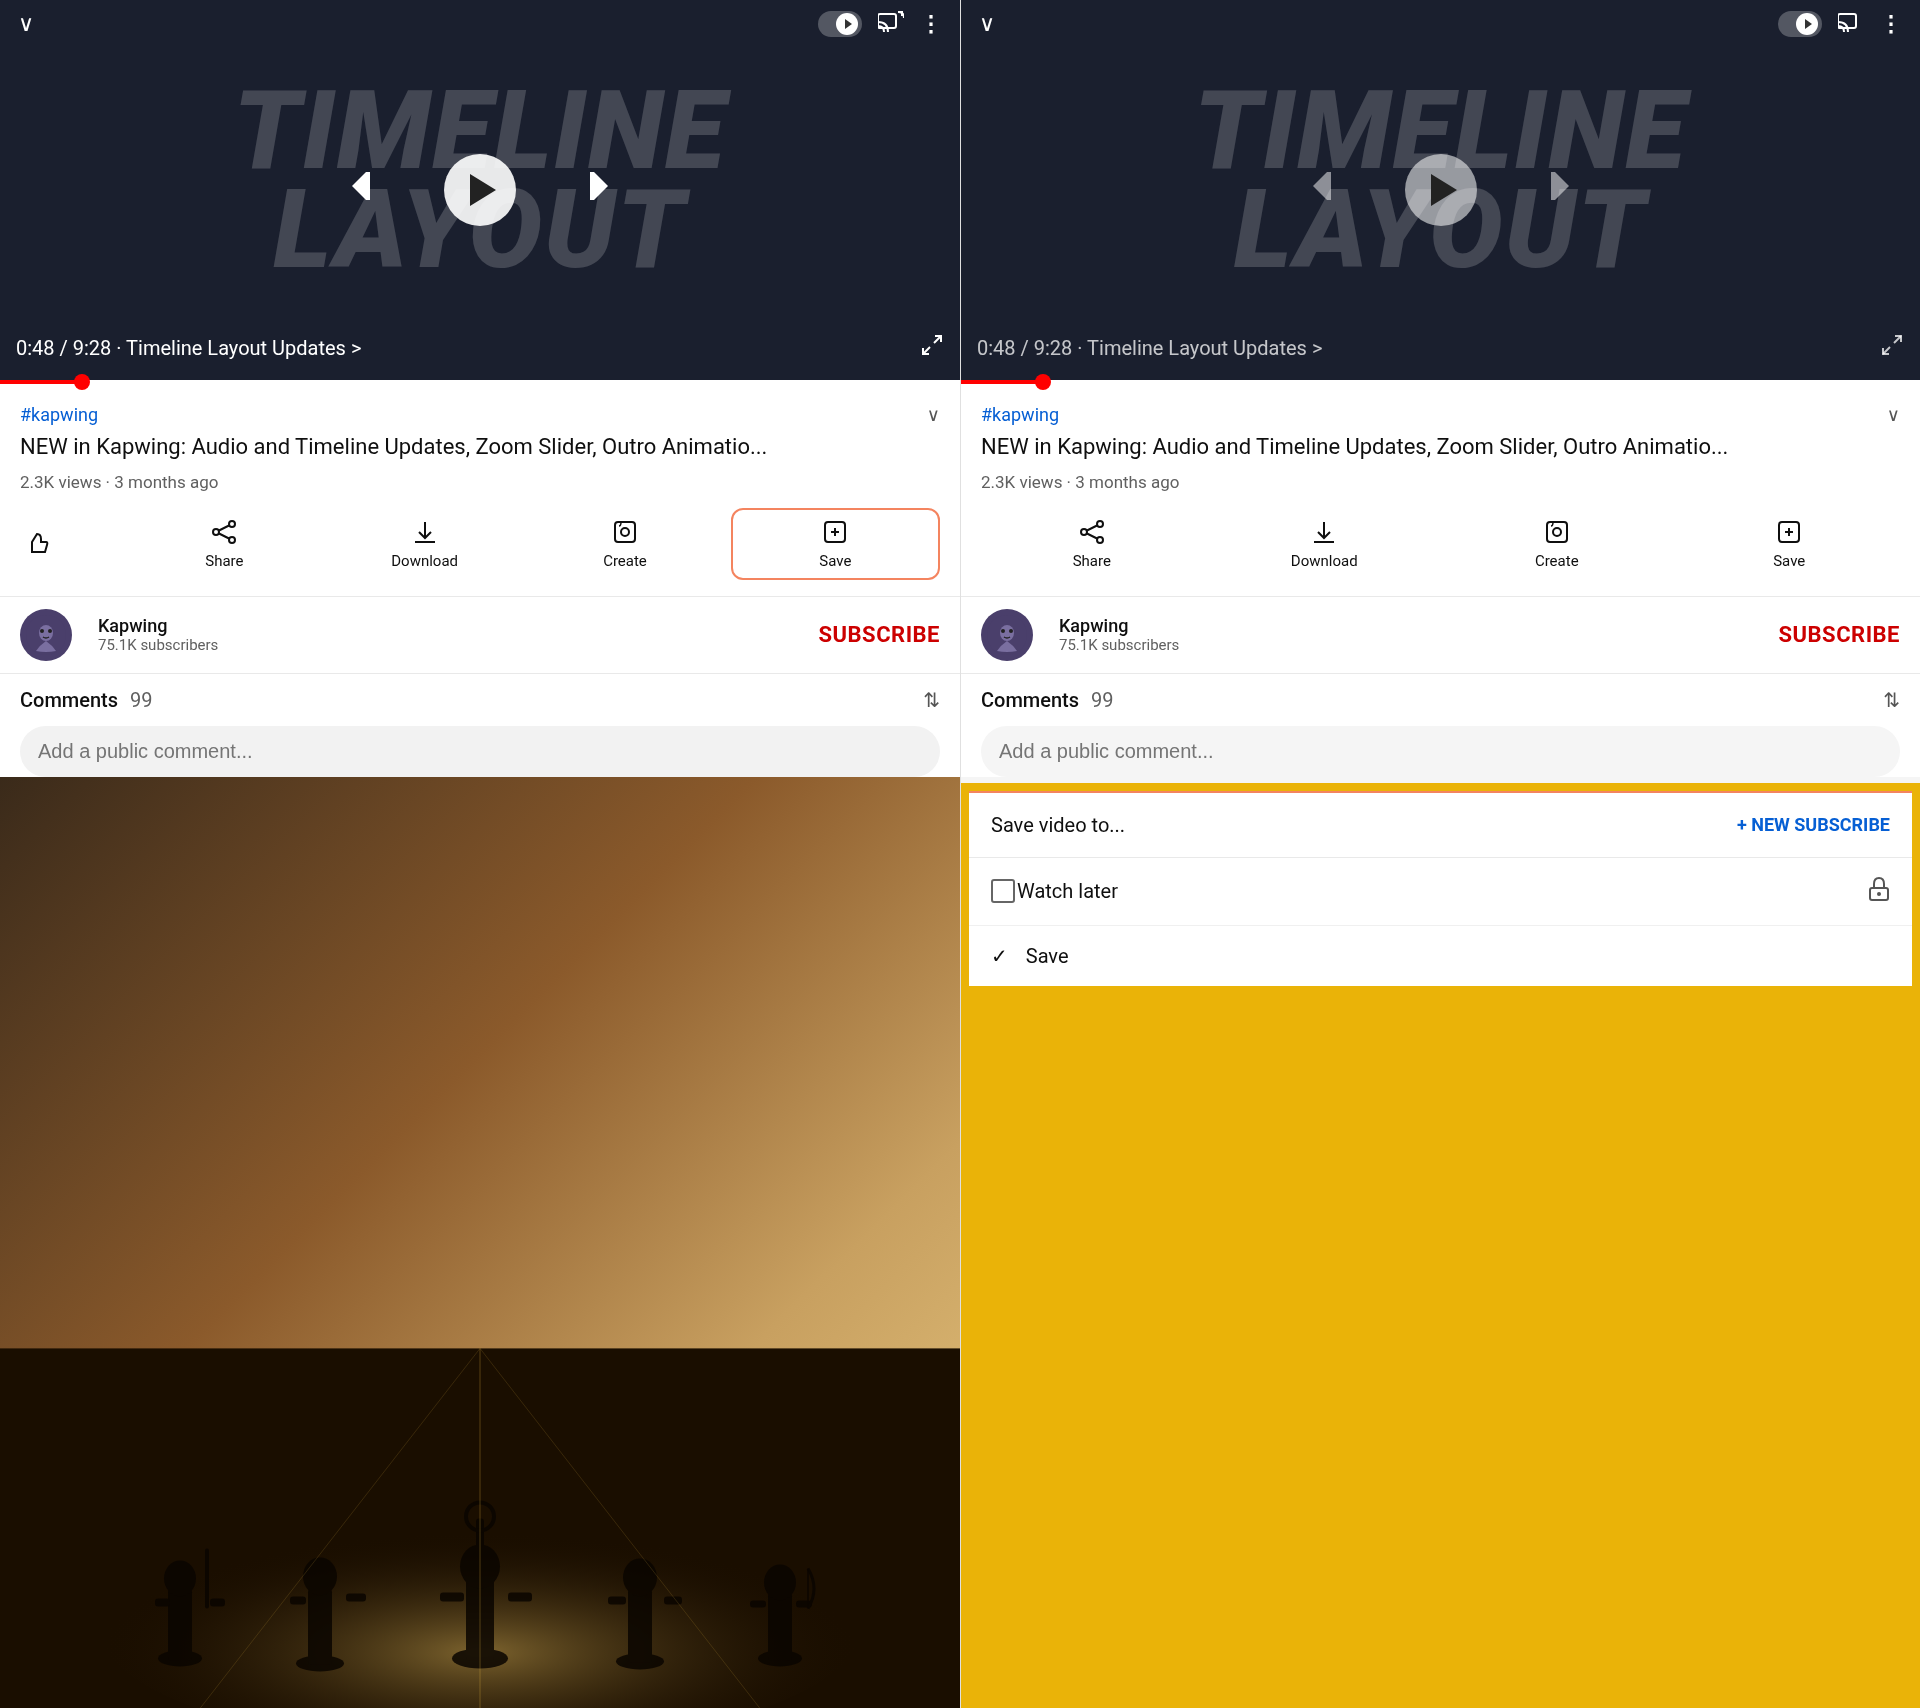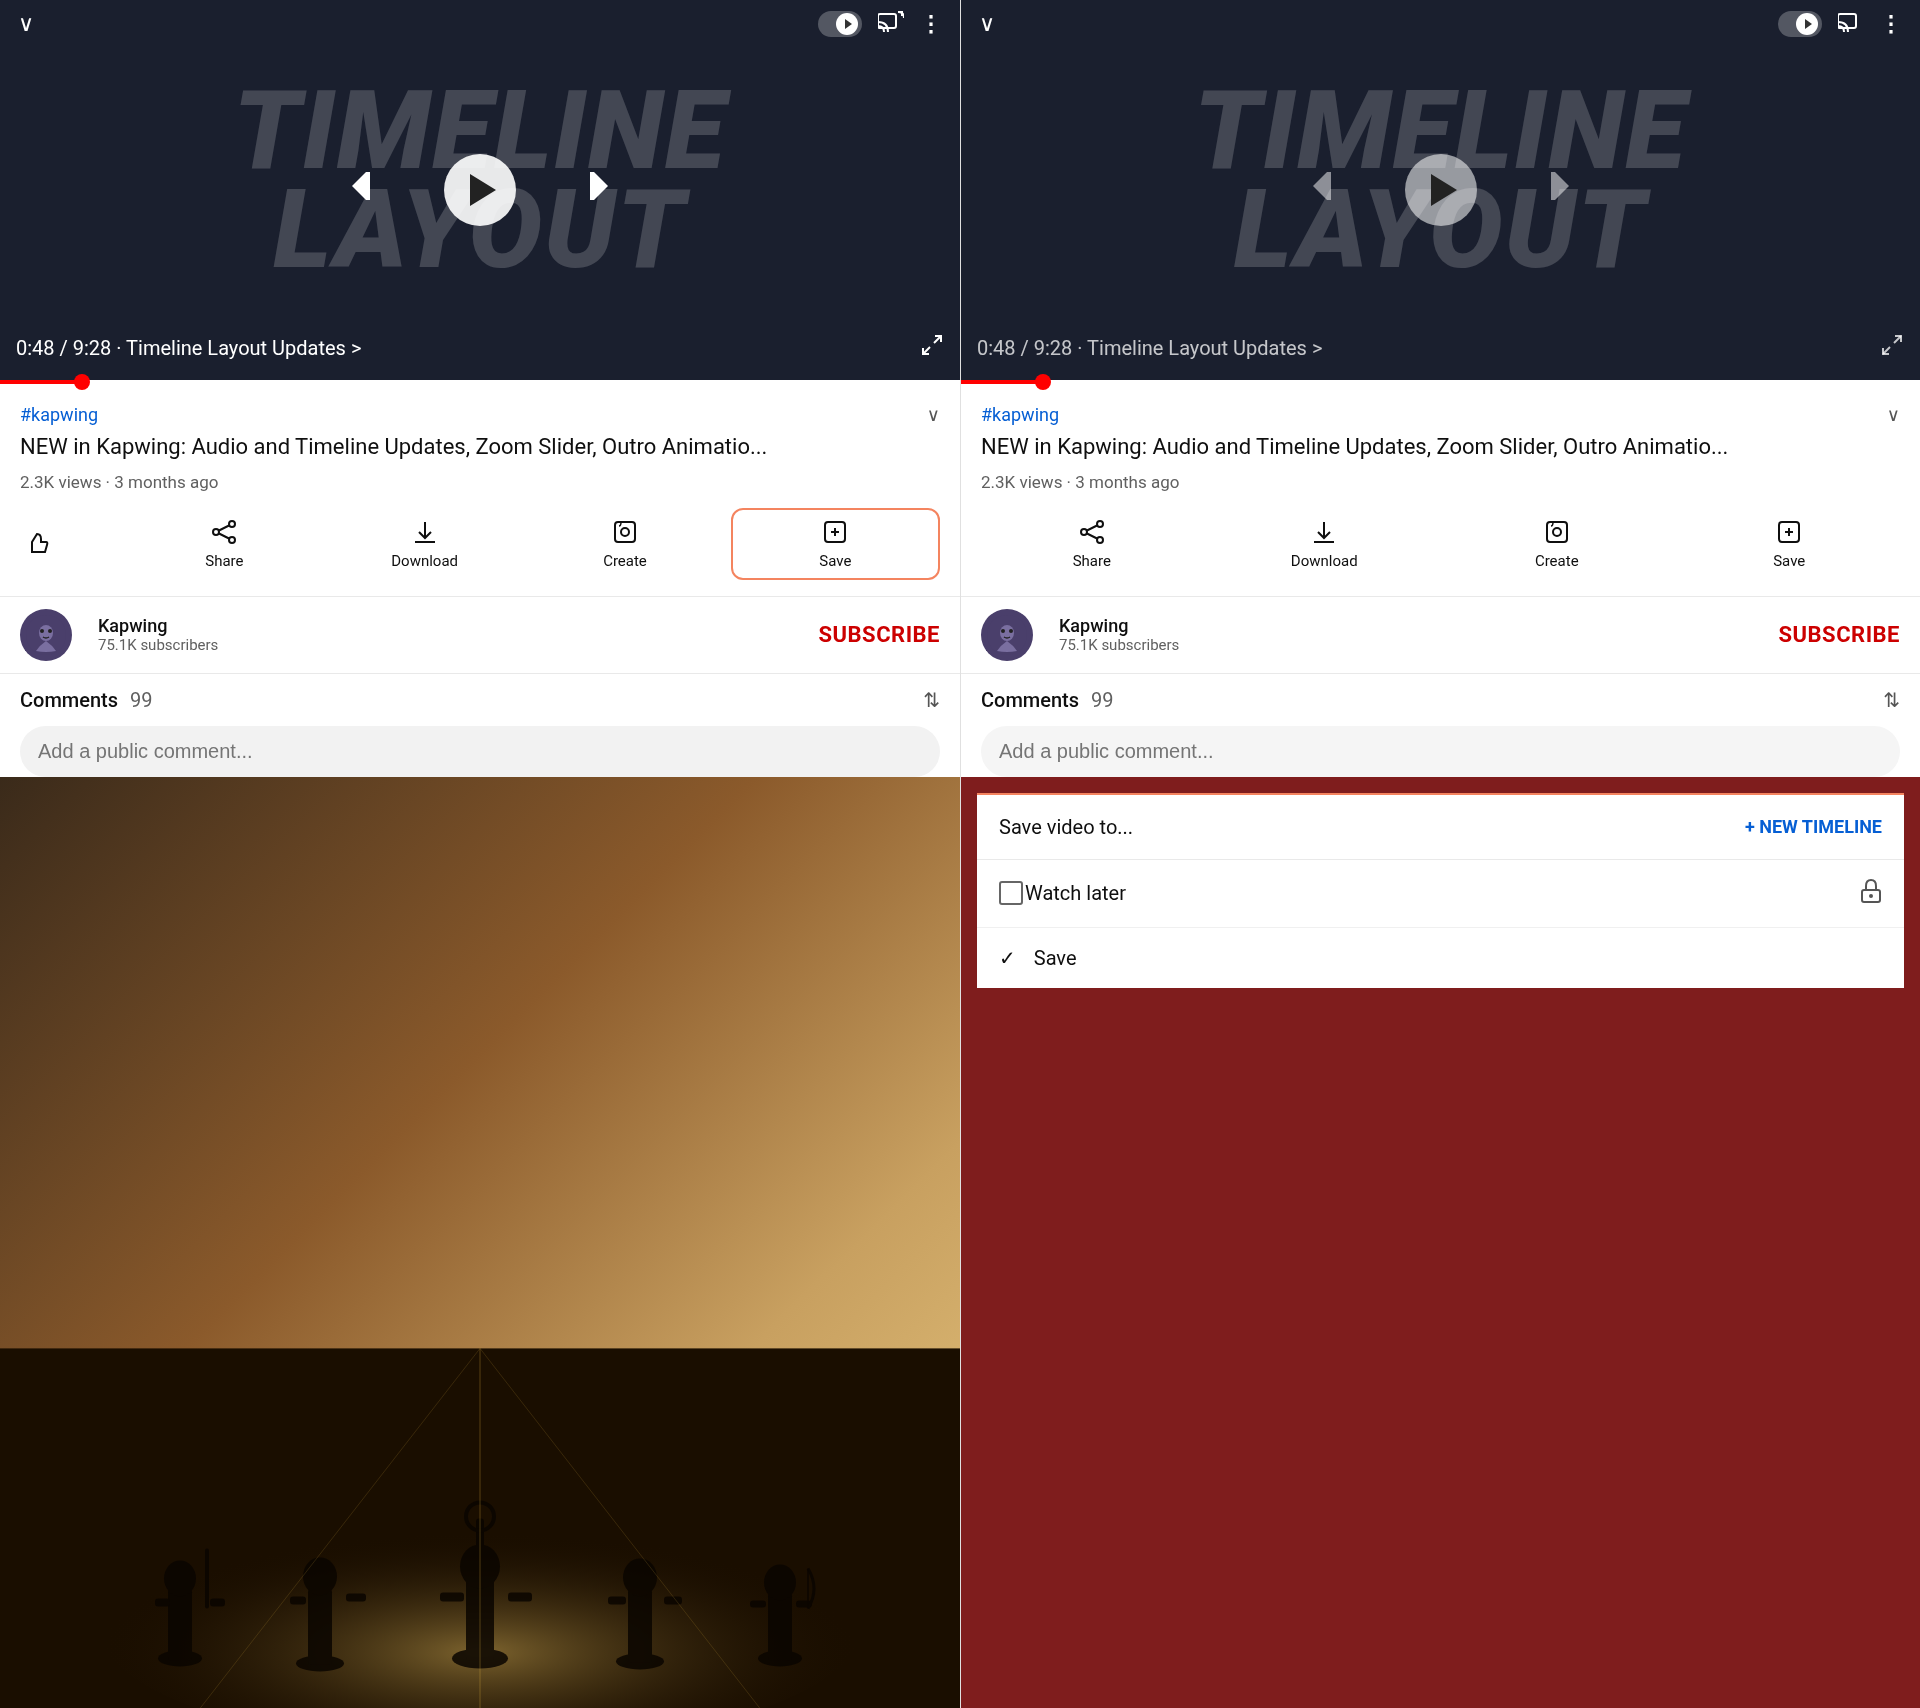--- a/index.html
+++ b/index.html
@@ -794,25 +794,25 @@
       <div class="comments-header">
         <div class="comments-title-row">
           <span class="comments-label">Comments</span>
           <span class="comments-count">99</span>
         </div>
         <span class="sort-icon">⇅</span>
       </div>
       <input class="comment-input" type="text" style="background: rgb(245, 245, 245);" placeholder="Add a public comment...">
     </div>
 
-    <div style="padding: 16px; background:#7f1d1d; flex: 1;">
+    <div style="padding: 8px; background:#eab308; flex: 1; margin-top: 6px;">
       <div class="save-modal" style="margin: 0; border-radius: 0; border-left: none; border-right: none; border-bottom: none;">
         <div class="save-modal-header">
           <span class="save-video-to">Save video to...</span>
-          <span class="new-playlist-btn">+ NEW TIMELINE</span>
+          <span class="new-playlist-btn">+ NEW SUBSCRIBE</span>
         </div>
         <div class="save-modal-item">
           <div class="checkbox"></div>
           <span class="playlist-name">Watch later</span>
           <span class="lock-icon">
             <svg width="22" height="26" viewBox="0 0 22 26" fill="none" stroke="#555" stroke-width="2">
               <rect x="2" y="12" width="18" height="12" rx="2"></rect>
               <path d="M6 12 V8 Q6 2 11 2 Q16 2 16 8 V12"></path>
               <circle cx="11" cy="18" r="2" fill="#555" stroke="none"></circle>
             </svg>

